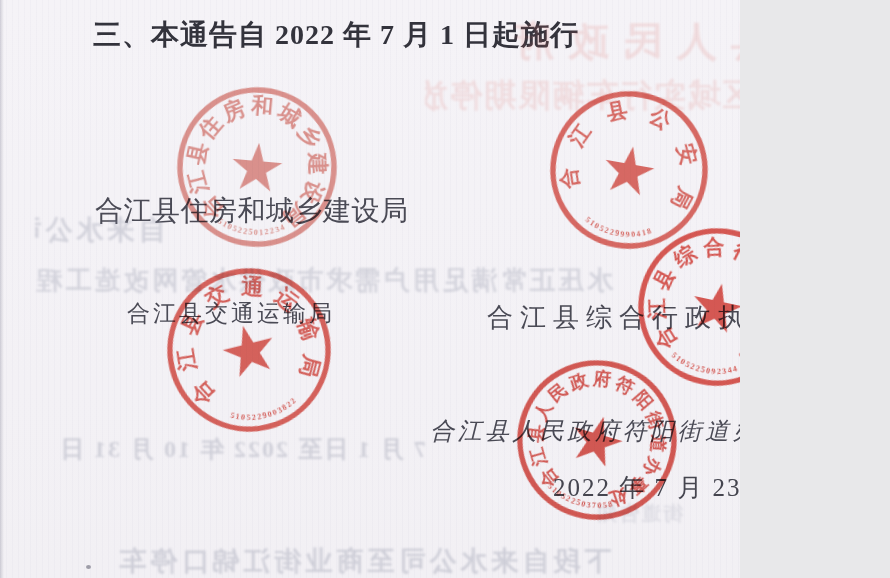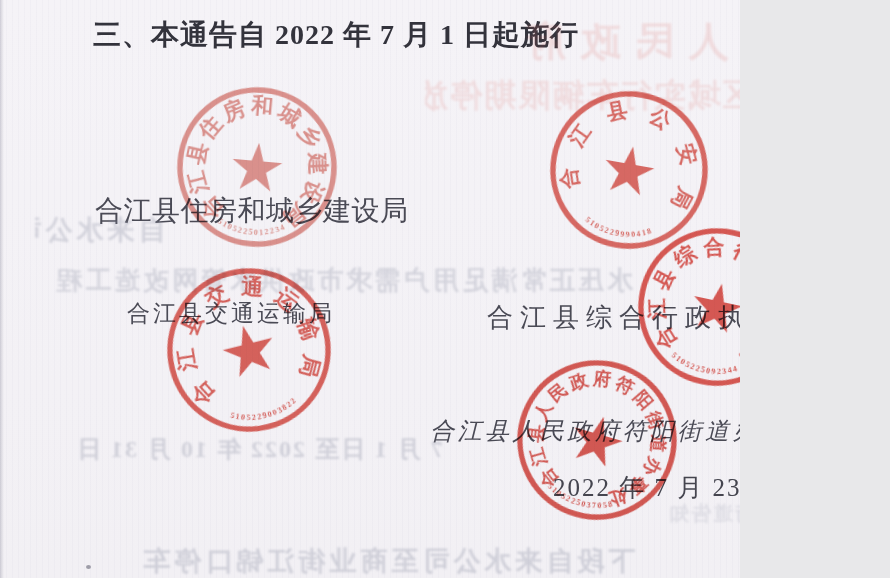--- a/index.html
+++ b/index.html
@@ -3,20 +3,21 @@
 <meta charset="utf-8">
 <style>
   html,body{margin:0;padding:0;background:#e8e8ea;}
   .page{
     position:relative;width:740px;height:578px;overflow:hidden;
     font-family:"Liberation Serif","DejaVu Serif",serif;
     background:
       linear-gradient(90deg, rgba(70,70,95,.20) 0, rgba(70,70,95,0) 4px),
       repeating-linear-gradient(90deg, rgba(120,120,160,.035) 0 1px, rgba(0,0,0,0) 1px 6px),
       linear-gradient(#f5f3f7,#f2f0f4);
+    text-align: right;
   }
   .heading{
     position:absolute;left:93px;top:16px;
     font-size:28px;font-weight:700;letter-spacing:1px;
     color:#33333c;white-space:nowrap;
   }
   .sig{position:absolute;color:#4a4a55;white-space:nowrap;}
   #sig0{left:95px; top:192px; font-size:28px; letter-spacing:0.5px;}
   #sig1{left:549px;top:191px; font-size:22px; letter-spacing:7.5px;}
   #sig2{left:127px;top:298px; font-size:23px; letter-spacing:3px;}

